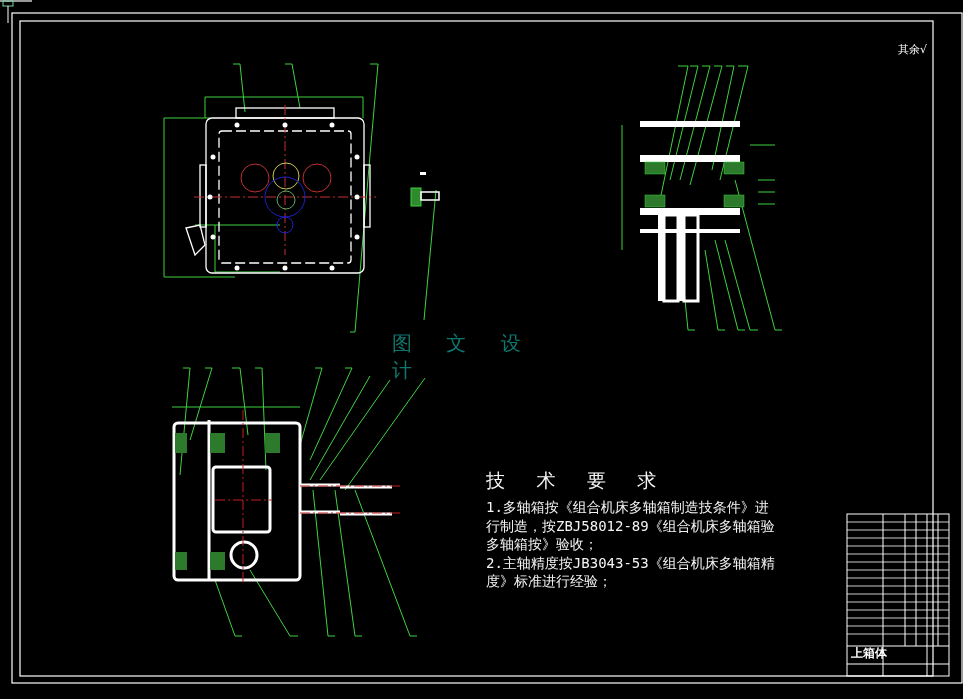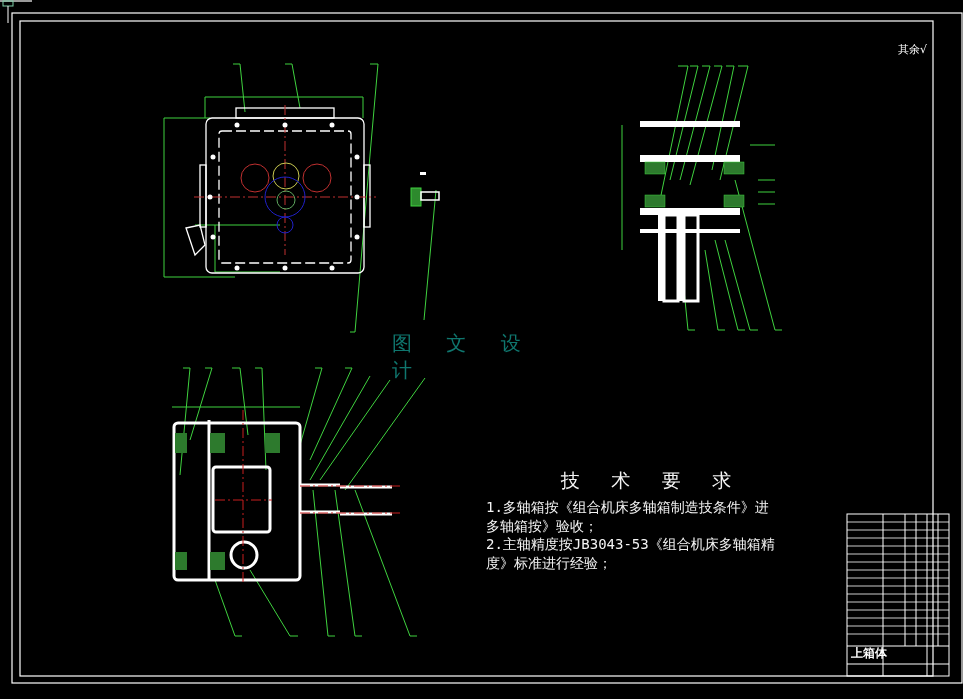--- a/index.html
+++ b/index.html
@@ -1,20 +1,20 @@
 <!DOCTYPE html>
 <html><head>
 <meta charset="utf-8">
 <style>
   html, body { margin:0; padding:0; background:#000; }
   body { width:963px; height:699px; position:relative; overflow:hidden; font-family:"DejaVu Sans", sans-serif; }
   #canvas { position:absolute; left:0; top:0; width:963px; height:699px; }
   .watermark { position:absolute; left:392px; top:330px; width:190px; font-size:20px; color:#0f766e; letter-spacing:14px; font-family:"DejaVu Serif", serif; }
   .tech { position:absolute; left:486px; top:468px; width:330px; color:#f4f4f4; font-family:"DejaVu Sans Mono", monospace; }
-  .tech-title { font-size:19px; letter-spacing:10px; margin-bottom:4px;text-align:center; }
+  .tech-title { font-size:19px; letter-spacing:10px; margin-bottom:4px; }
   .tech-line { font-size:14px; line-height:18.5px; white-space:nowrap; }
   .stamp { position:absolute; left:898px; top:42px; color:#fff; font-size:11px; }
   .tb-name { position:absolute; left:851px; top:645px; color:#fff; font-size:12px; font-weight:bold; }
 </style>
 </head>
 <body>
 
 <svg id="canvas" viewBox="0 0 963 699" xmlns="http://www.w3.org/2000/svg">
 
   <g fill="none" stroke="#fff" stroke-width="1.2">
@@ -190,18 +190,19 @@
     </g>
   </g>
 </svg>
 
 <div class="watermark">图 文 设 计</div>
 <div class="stamp">其余√</div>
 
 <div class="tech">
   <div class="tech-title">技 术 要 求</div>
   <div class="tech-line">1.多轴箱按《组合机床多轴箱制造技条件》进</div>
+  <div class="tech-line">行制造，按ZBJ58012-89《组合机床多轴箱验</div>
   <div class="tech-line">多轴箱按》验收；</div>
   <div class="tech-line">2.主轴精度按JB3043-53《组合机床多轴箱精</div>
   <div class="tech-line">度》标准进行经验；</div>
 </div>
 
 <div class="tb-name">上箱体</div>
 
 </body></html>

